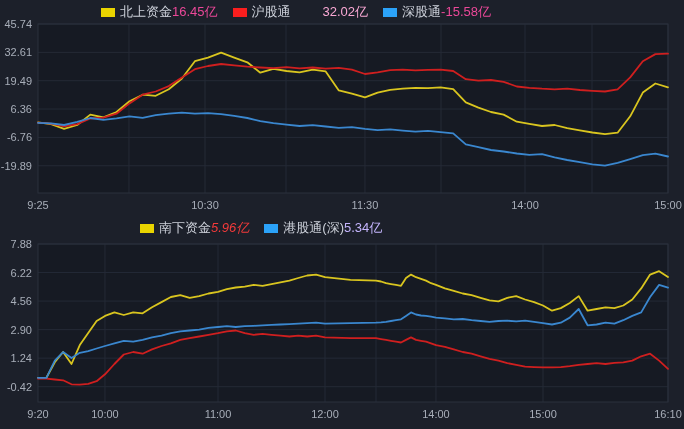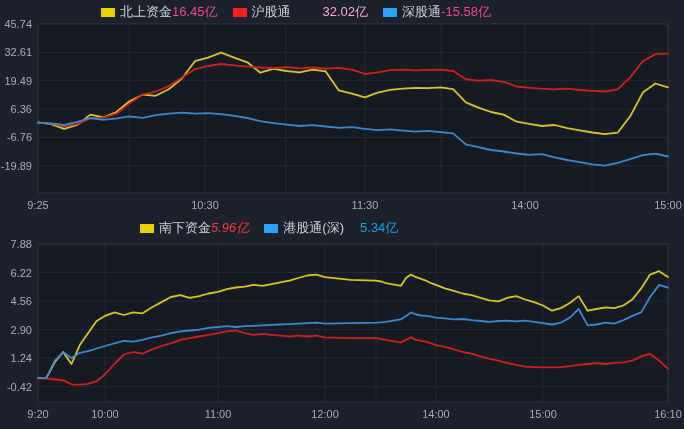--- a/index.html
+++ b/index.html
@@ -107,17 +107,17 @@
 
   <div class="legend" id="legend-1" style="left: 92px; top: 219px; margin-left: 48px;">
     <span class="li">
       <i class="sw" style="background: rgb(233, 212, 0);"></i>
       <span>南下资金</span>
       <span class="val" style="color: rgb(244, 58, 58); font-style: italic;">5.96亿</span>
     </span>
     <span class="li">
       <i class="sw" style="background: rgb(43, 162, 248);"></i>
       <span>港股通(深)</span>
-      <span class="val" style="color: #0ea5e9; padding-left: 16px;">5.34亿</span>
+      <span class="val" style="color: #c4b5fd;">5.34亿</span>
     </span>
   </div>
 
 </div>
 
 </body></html>

